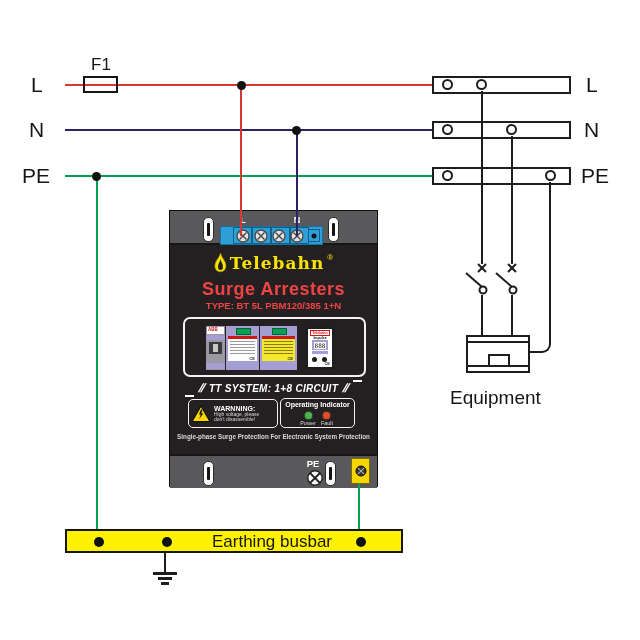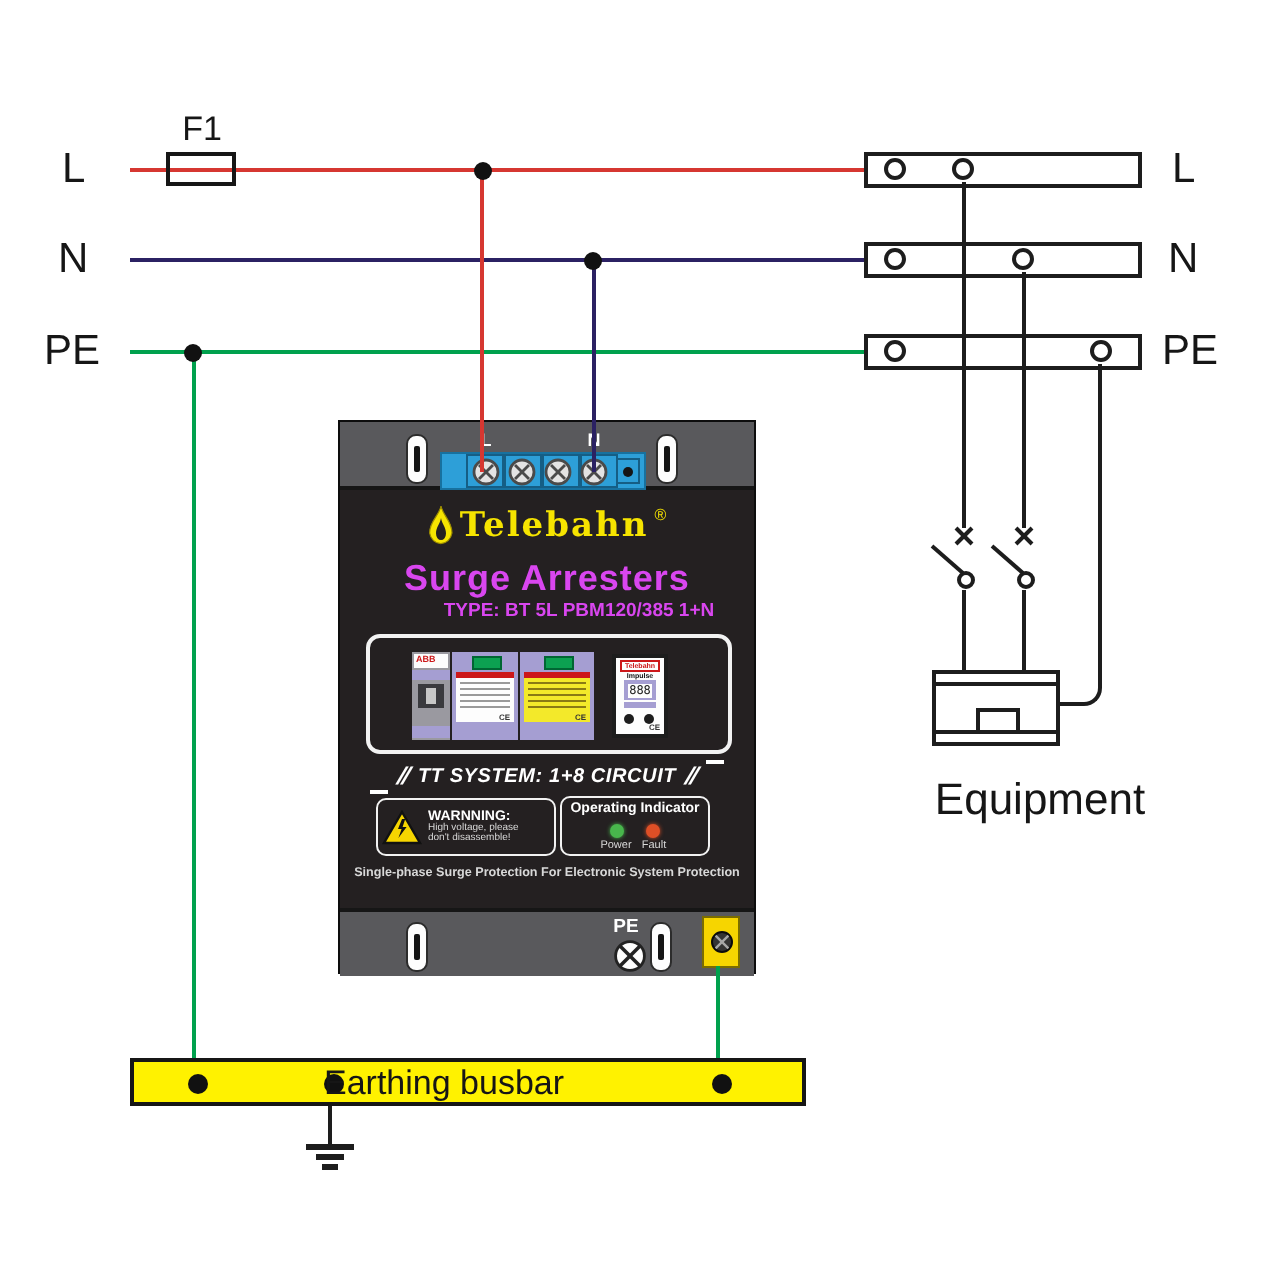--- a/index.html
+++ b/index.html
@@ -15,21 +15,21 @@
          background:#fff;box-sizing:border-box;z-index:6;}
   .blackline{background:#1d1d1d;position:absolute;}
   .overwire{z-index:10;}
   
   #device{position:absolute;left:169px;top:210px;width:209px;height:277px;background:#242021;
           border:1px solid #0d0d0d;box-sizing:border-box;}
   .band{position:absolute;left:0;width:207px;height:34px;background:#59595c;}
   .mhole{position:absolute;width:11px;height:25px;background:#fdfdfd;border-radius:5px;
          border:1px solid #2c2c2c;box-sizing:border-box;display:flex;align-items:center;justify-content:center;}
   .mslot{width:3px;height:13px;background:#141414;border-radius:1px;}
-  .dtext{position:absolute;left:0;width:207px;text-align:center;color:#d946ef;}
+  .dtext{position:absolute;left:0;width:207px;text-align:center;color:#ef4444;}
   .panel{position:absolute;left:13px;top:106px;width:183px;height:60px;border:2px solid #f2f2f2;
          border-radius:7px;box-sizing:border-box;}
   .scribble{background:repeating-linear-gradient(#fdfdfd 0 1px, #9a9a9a 1px 2px, #fdfdfd 2px 3px);}
   .rbox{position:absolute;border:1.5px solid #f2f2f2;border-radius:5px;box-sizing:border-box;}
   .led{position:absolute;width:7px;height:7px;border-radius:50%;}
   .tinylbl{position:absolute;font-size:5.5px;color:#d8d8d8;text-align:center;}
   .tt-slash{font-style:italic;font-weight:bold;font-size:12px;color:#fff;transform:skewX(-12deg);letter-spacing:-1px;}
   .tt-dash{width:9px;height:9px;display:inline-block;}
 </style>
 </head>
@@ -80,21 +80,21 @@
     <circle cx="21" cy="30" r="3.5" fill="#fff" stroke="#1d1d1d" stroke-width="2"></circle>
   </svg>
   <div class="blackline" style="left:481px;top:295px;width:2px;height:40px;"></div>
   <div class="blackline" style="left:511px;top:295px;width:2px;height:40px;"></div>
 
   <div class="abs" style="left:466px;top:335px;width:64px;height:38px;border:2px solid #1d1d1d;box-sizing:border-box;">
     <div style="position:absolute;left:0;right:0;top:4px;height:2px;background:#1d1d1d;"></div>
     <div style="position:absolute;left:0;right:0;bottom:4px;height:2px;background:#1d1d1d;"></div>
     <div style="position:absolute;left:20px;top:17px;width:22px;height:13px;border:2px solid #1d1d1d;box-sizing:border-box;"></div>
   </div>
-  <div class="abs" style="left:450px;top:387px;width:140px;text-align:center;font-size:22px;color:#161616;">Equipment</div>
+  <div class="abs" style="left:450px;top:387px;width:140px;font-size:19px;color:#161616;">Equipment</div>
 
   <div id="device">
 
     <div class="band" style="top:0;border-bottom:2px solid #161616;box-sizing:border-box;"></div>
     <div class="mhole" style="left:33px;top:6px;">
         <div class="mslot"></div>
       </div>
     <div class="mhole" style="left:158px;top:6px;">
         <div class="mslot"></div>
       </div>
@@ -129,21 +129,21 @@
     <div style="position:absolute;left:0;top:40px;width:207px;height:24px;display:flex;align-items:center;justify-content:center;gap:3px;">
       <svg width="13" height="21" viewBox="0 0 13 21">
         <path d="M6.5 0 C7.5 5 12 7.5 12 13.5 A5.7 6.5 0 0 1 0.8 13.5 C0.8 7.5 5.5 5 6.5 0 Z" fill="#f6e400" stroke="#9c8c00" stroke-width="0.6"></path>
         <path d="M6.5 6 C6.9 9 9 10.5 9 13.8 A2.5 3.2 0 0 1 4 13.8 C4 10.5 6.1 9 6.5 6 Z" fill="#242021"></path>
       </svg>
       <span style="font-family:'DejaVu Serif', serif;font-weight:bold;font-size:17px;color:#f6e400;letter-spacing:1px;">Telebahn</span>
       <span style="font-size:8px;color:#f6e400;align-self:flex-start;margin-top:2px;">®</span>
     </div>
 
     <div class="dtext" style="top:68px;font-size:18px;font-weight:bold;letter-spacing:0.5px;">Surge Arresters</div>
-    <div class="dtext" style="top:89px;font-size:9.5px;font-weight:bold;margin-left:16px;">TYPE: BT 5L PBM120/385 1+N</div>
+    <div class="dtext" style="top:89px;font-size:9.5px;font-weight:bold;">TYPE: BT 5L PBM120/385 1+N</div>
 
     <div class="panel">
 
       <div style="position:absolute;left:21px;top:7px;width:19px;height:44px;background:#9a99a0;">
         <div style="position:absolute;left:1px;top:1px;width:17px;height:7px;background:#fdfdfd;">
           <span style="font-size:4.5px;font-weight:bold;color:#cc1719;position:absolute;left:1px;top:0;">ABB</span>
         </div>
         <div style="position:absolute;left:0;top:9px;width:19px;height:5px;background:#a59ed2;"></div>
         <div style="position:absolute;left:3px;top:16px;width:13px;height:12px;background:#3a3a3e;">
           <div style="position:absolute;left:4px;top:2px;width:5px;height:8px;background:#c7c7c7;"></div>
@@ -241,21 +241,21 @@
   <div class="wire overwire" style="left:358px;top:483px;width:2px;height:48px;background:#00a14d;"></div>
 
   <div class="jdot" style="left:237px;top:81px;"></div>
   <div class="jdot" style="left:292px;top:126px;"></div>
   <div class="jdot" style="left:92px;top:172px;"></div>
 
   <div class="abs" style="left:65px;top:529px;width:338px;height:24px;background:#fff200;border:2px solid #161616;box-sizing:border-box;z-index:15;">
     <div style="position:absolute;left:27px;top:6px;width:10px;height:10px;border-radius:50%;background:#111;"></div>
     <div style="position:absolute;left:95px;top:6px;width:10px;height:10px;border-radius:50%;background:#111;"></div>
     <div style="position:absolute;left:289px;top:6px;width:10px;height:10px;border-radius:50%;background:#111;"></div>
-    <div style="position:absolute;left:95px;top:1px;width:220px;text-align:left;font-size:17px;color:#161616;">Earthing busbar</div>
+    <div style="position:absolute;left:95px;top:1px;width:220px;text-align:center;font-size:17px;color:#161616;">Earthing busbar</div>
   </div>
 
   <div class="blackline" style="left:164px;top:553px;width:2px;height:20px;"></div>
   <div class="blackline" style="left:153px;top:572px;width:24px;height:3px;"></div>
   <div class="blackline" style="left:158px;top:577px;width:14px;height:3px;"></div>
   <div class="blackline" style="left:161px;top:582px;width:8px;height:3px;"></div>
 
 </div>
 
 </body></html>

